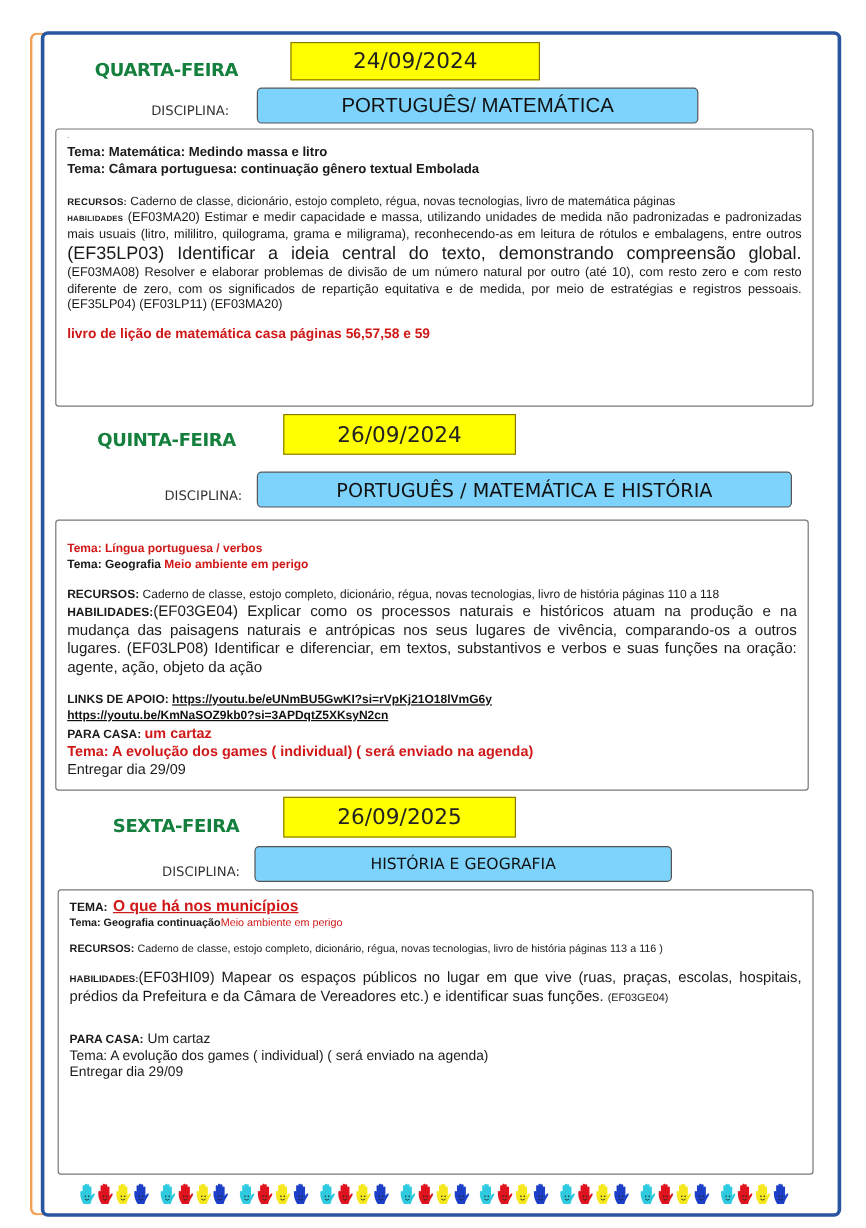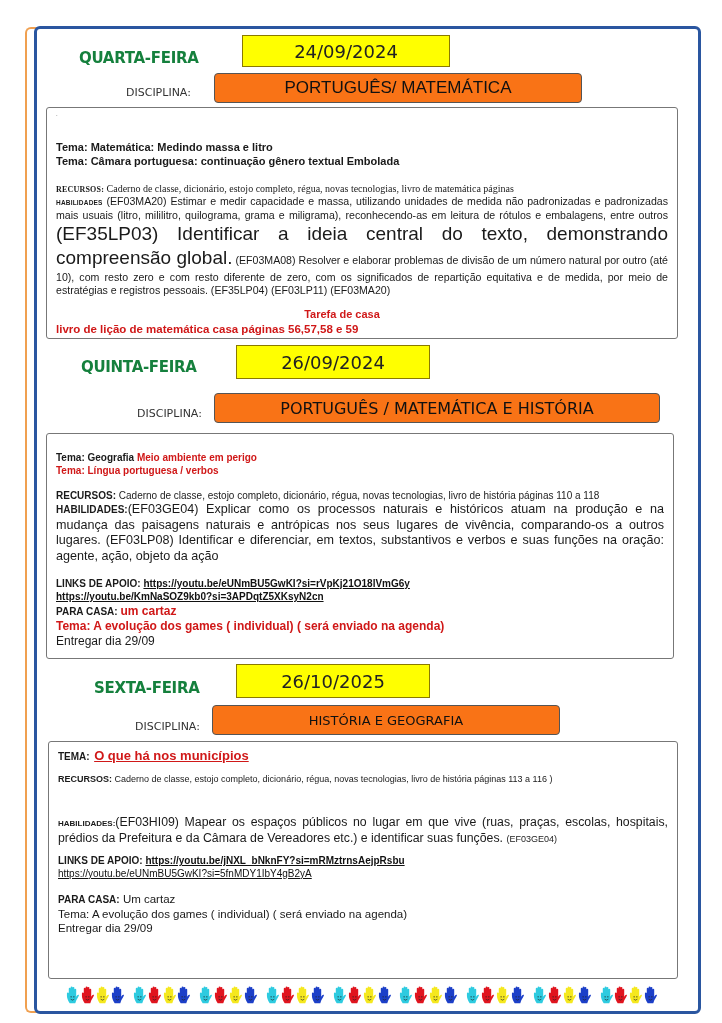--- a/index.html
+++ b/index.html
@@ -10,21 +10,21 @@
                   border: 2px solid #f0a050; border-right: none; border-radius: 6px 0 0 6px; }
   .frame-blue { position: absolute; left: 34px; top: 26px; width: 661px; height: 982px;
                 border: 3px solid #2a56a0; border-radius: 6px; background: #fff; }
 
   .day-label { position: absolute; font-family: "DejaVu Sans", sans-serif; font-weight: bold;
                font-size: 15px; color: #15803d; letter-spacing: -0.3px; }
   .date-box { position: absolute; background: #ffff00; border: 1px solid #8a7a00; border-radius: 0;
               font-family: "DejaVu Sans", sans-serif; font-size: 18px; color: #222;
               display: flex; align-items: center; justify-content: center; }
   .disc-label { position: absolute; font-family: "DejaVu Sans", sans-serif; font-size: 11px; color: #333; }
-  .disc-box { position: absolute; background: #f97316; border: 1px solid #555; border-radius: 4px;
+  .disc-box { position: absolute; background: #7dd3fc; border: 1px solid #555; border-radius: 4px;
               display: flex; align-items: center; justify-content: center; color: #111; }
 
   .panel { position: absolute; background: #fff; border: 1.5px solid #777; border-radius: 3px;
            box-sizing: border-box; padding: 0 9px; }
 
   .line { display: block; line-height: 1.25; }
   .b { font-weight: bold; }
   .red { color: #d01818; }
   .small-caps-label { font-weight: bold; font-size: 8px; letter-spacing: 0.2px; }
   .link { text-decoration: underline; color: #111; }
@@ -39,50 +39,49 @@
 <div class="frame-orange"></div>
 <div class="frame-blue"></div>
 
 <div class="day-label" style="left:79px; top:49px;">QUARTA-FEIRA</div>
 <div class="date-box" style="left:242px; top:35px; width:206px; height:30px;">24/09/2024</div>
 <div class="disc-label" style="left:126px; top:86px;">DISCIPLINA:</div>
 <div class="disc-box" style="left:214px; top:73px; width:366px; height:28px; font-size:17px;">PORTUGUÊS/ MATEMÁTICA</div>
 
 <div class="panel" style="left:46px; top:107px; width:632px; height:232px;">
   <span class="line" style="font-size:6px; height:10px; margin-top:3px;">.</span>
-  <span class="line b" style="font-size:11px;margin-top:20px;">Tema: Matemática:  Medindo massa e litro</span>
+  <span class="line b" style="font-size:11px;">Tema: Matemática:  Medindo massa e litro</span>
   <span class="line b" style="font-size:11px;">Tema: Câmara portuguesa:    continuação gênero textual  Embolada</span>
   <div style="height:14px;"></div>
-  <div style="font-size:10px; line-height:1.25;font-family:Liberation Serif, serif;">
+  <div style="font-size:10px; line-height:1.25;">
     <span class="small-caps-label">RECURSOS:</span>
     <span>Caderno de classe, dicionário, estojo completo, régua, novas tecnologias,  livro de matemática  páginas</span>
   </div>
   <div class="just" style="font-size:10.6px; line-height:1.28;">
     <span class="small-caps-label" style="font-size:6.5px;">HABILIDADES</span>
     <span>(EF03MA20) Estimar e medir capacidade e massa, utilizando unidades de medida não padronizadas e padronizadas mais usuais (litro, mililitro, quilograma, grama e miligrama), reconhecendo-as em leitura de rótulos e embalagens, entre outros</span>
-    <span style="font-size:19px;">(EF35LP03) Identificar a ideia central do texto, demonstrando compreensão global.</span>
+    <span style="font-size:15px;">(EF35LP03) Identificar a ideia central do texto, demonstrando compreensão global.</span>
     <span>(EF03MA08) Resolver e elaborar problemas de divisão de um número natural por outro (até  10), com resto zero e com resto diferente de zero, com os significados de repartição equitativa  e de medida, por meio de estratégias e registros pessoais. (EF35LP04) (EF03LP11) (EF03MA20)</span>
   </div>
   <div style="height:10px;"></div>
-  <span class="line red b" style="font-size:11px; text-align:center; padding-right:40px;">Tarefa de casa</span>
   <span class="line red b" style="font-size:11.5px;">livro de lição de matemática casa páginas 56,57,58  e 59</span>
 </div>
 
 <div class="day-label" style="left:81px; top:358px;">QUINTA-FEIRA</div>
 <div class="date-box" style="left:236px; top:345px; width:192px; height:32px;">26/09/2024</div>
 <div class="disc-label" style="left:137px; top:407px;">DISCIPLINA:</div>
 <div class="disc-box" style="left:214px; top:393px; width:444px; height:28px; font-family:'DejaVu Sans',sans-serif; font-size:16px;">PORTUGUÊS / MATEMÁTICA E HISTÓRIA</div>
 
 <div class="panel" style="left:46px; top:433px; width:628px; height:226px;">
   <div style="height:18px;"></div>
+  <span class="line b red" style="font-size:10px;">Tema: Língua portuguesa / verbos</span>
   <span class="line b" style="font-size:10px;">
     <span>Tema: Geografia</span>
     <span class="red">Meio ambiente em perigo</span>
   </span>
-  <span class="line b red" style="font-size:10px;">Tema: Língua portuguesa / verbos</span>
   <div style="height:12px;"></div>
   <div style="font-size:10px; line-height:1.3;">
     <span class="b">RECURSOS:</span>
     <span>Caderno de classe, estojo completo, dicionário, régua, novas tecnologias, livro de história páginas 110 a 118</span>
   </div>
   <div class="just" style="font-size:12.6px; line-height:1.25;">
     <span class="b" style="font-size:10px;">HABILIDADES:</span><span>(EF03GE04) Explicar como os processos naturais e históricos atuam na produção e na mudança das paisagens naturais e antrópicas nos seus lugares de vivência, comparando-os a outros lugares. (EF03LP08) Identificar e diferenciar, em textos, substantivos e verbos e suas funções na oração: agente, ação, objeto da ação</span>
   </div>
   <div style="height:12px;"></div>
   <div style="font-size:10px; line-height:1.3;">
@@ -92,46 +91,44 @@
   </div>
   <div style="font-size:10px; line-height:1.35;">
     <span class="b">PARA CASA:</span>
     <span class="b red" style="font-size:12px;">um cartaz</span>
   </div>
   <span class="line b red" style="font-size:12px;">Tema: A evolução dos games ( individual)  ( será enviado na agenda)</span>
   <span class="line" style="font-size:12px;">Entregar dia 29/09</span>
 </div>
 
 <div class="day-label" style="left:94px; top:679px;">SEXTA-FEIRA</div>
-<div class="date-box" style="left:236px; top:664px; width:192px; height:32px;">26/10/2025</div>
+<div class="date-box" style="left:236px; top:664px; width:192px; height:32px;">26/09/2025</div>
 <div class="disc-label" style="left:135px; top:720px;">DISCIPLINA:</div>
 <div class="disc-box" style="left:212px; top:705px; width:346px; height:28px; font-family:'DejaVu Sans',sans-serif; font-size:13px;text-align:center;">HISTÓRIA E GEOGRAFIA</div>
 
 <div class="panel" style="left:48px; top:741px; width:630px; height:238px;">
   <div style="height:4px;"></div>
   <div style="line-height:1.1;">
     <span class="b" style="font-size:10px;">TEMA:</span>
     <span class="b red" style="font-size:13px;text-decoration:underline;">O  que há nos municípios</span>
   </div>
+  <span class="line b" style="font-size:9px;">
+    <span>Tema: Geografia  continuação</span><span class="red" style="font-weight:normal;">Meio ambiente em perigo</span>
+  </span>
   <div style="height:10px;"></div>
   <div style="font-size:9px; line-height:1.3;">
     <span class="b">RECURSOS:</span>
     <span>Caderno de classe, estojo completo,  dicionário, régua, novas tecnologias, livro de história páginas 113 a 116 )</span>
   </div>
   <div style="height:10px;"></div>
-  <div class="just" style="font-size:12.3px; line-height:1.3;margin-top:20px;">
+  <div class="just" style="font-size:12.3px; line-height:1.3;">
     <span class="b" style="font-size:8px;">HABILIDADES:</span><span>(EF03HI09) Mapear os espaços públicos no lugar em que vive (ruas, praças, escolas, hospitais, prédios da Prefeitura e da Câmara de Vereadores etc.) e identificar suas funções.</span>
     <span style="font-size:9px;">(EF03GE04)</span>
   </div>
   <div style="height:8px;"></div>
-  <div style="font-size:10px; line-height:1.25;">
-    <span class="b">LINKS DE APOIO:</span>
-    <a class="link b">https://youtu.be/jNXL_bNknFY?si=mRMztrnsAejpRsbu</a><br>
-    <a class="link">https://youtu.be/eUNmBU5GwKI?si=5fnMDY1IbY4gB2yA</a>
-  </div>
   <div style="height:12px;"></div>
   <div style="font-size:11.5px; line-height:1.25;">
     <span class="b" style="font-size:10px;">PARA CASA:</span>
     <span>Um cartaz</span>
   </div>
   <span class="line" style="font-size:11.5px;">Tema: A evolução dos games ( individual)  ( será enviado na agenda)</span>
   <span class="line" style="font-size:11.5px;">Entregar dia 29/09</span>
 </div>
 
 <div class="hands" id="hands">

